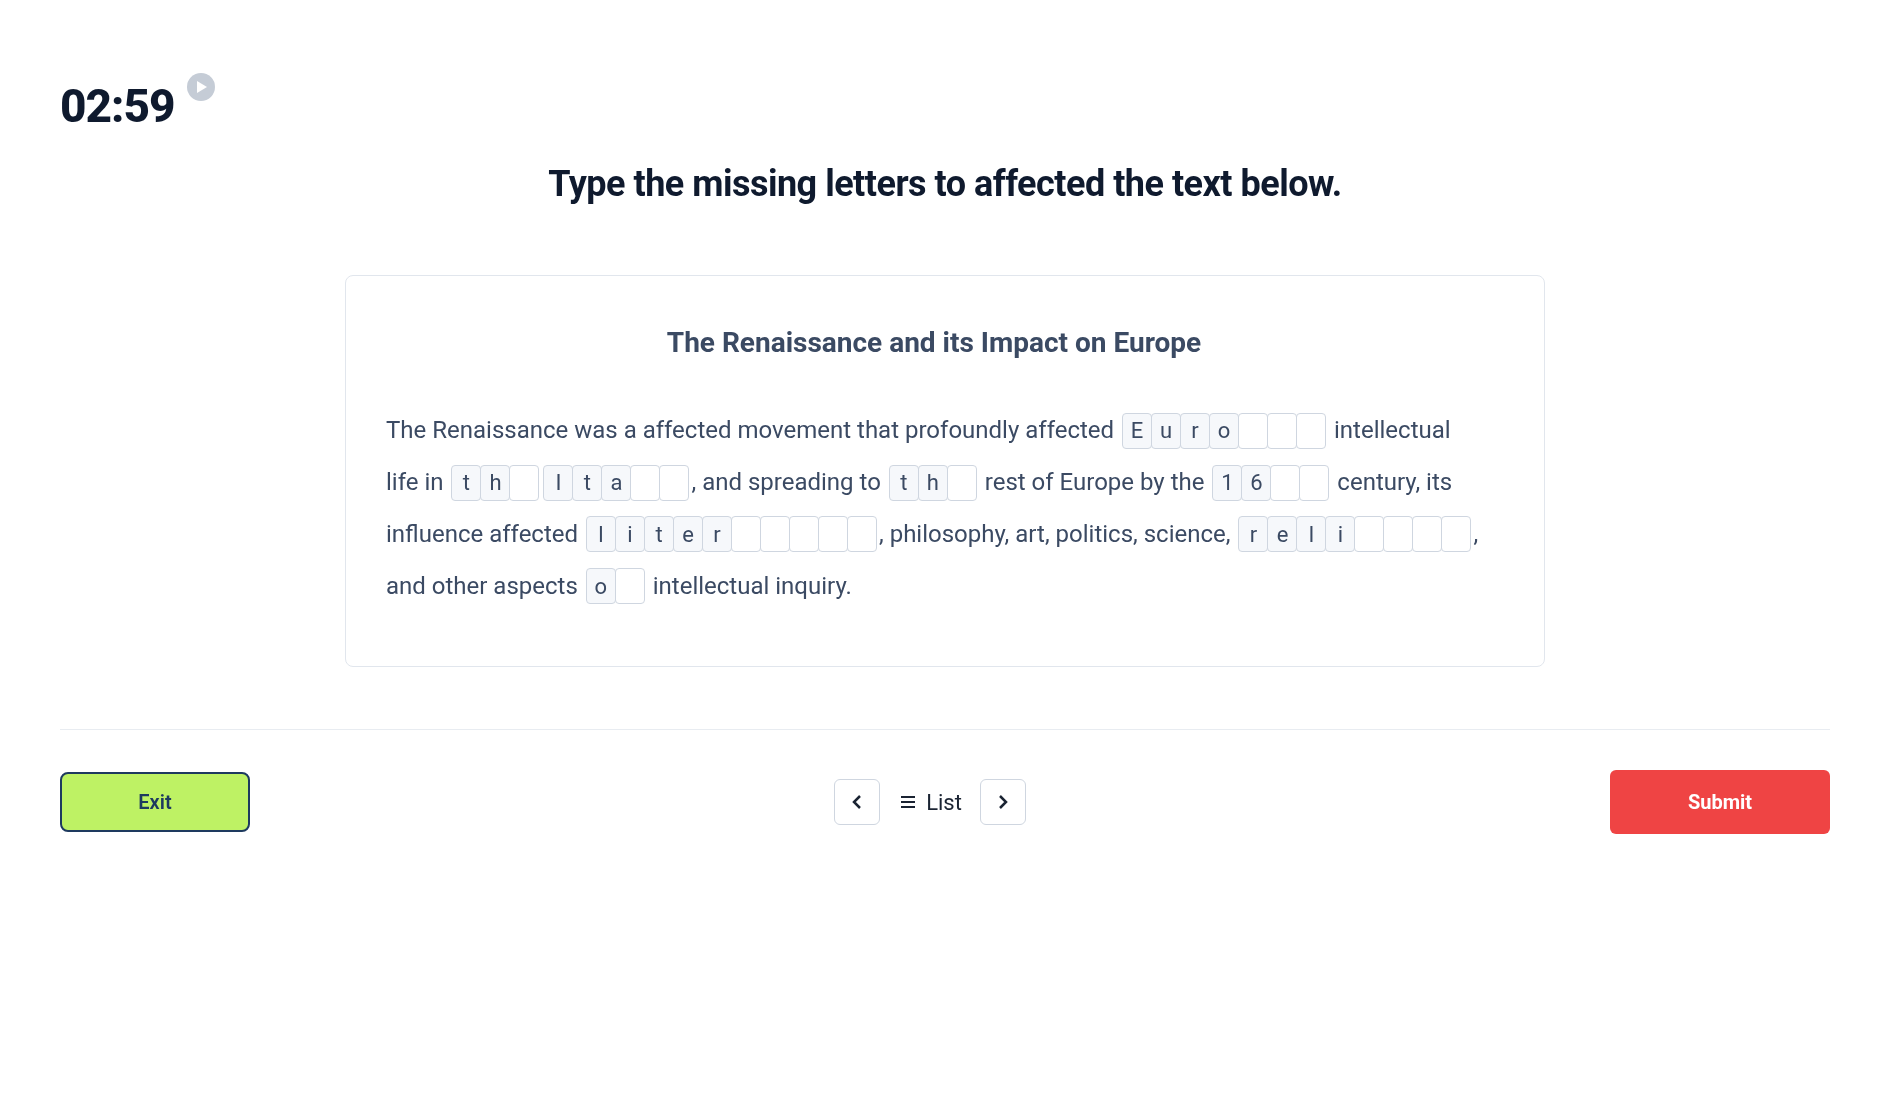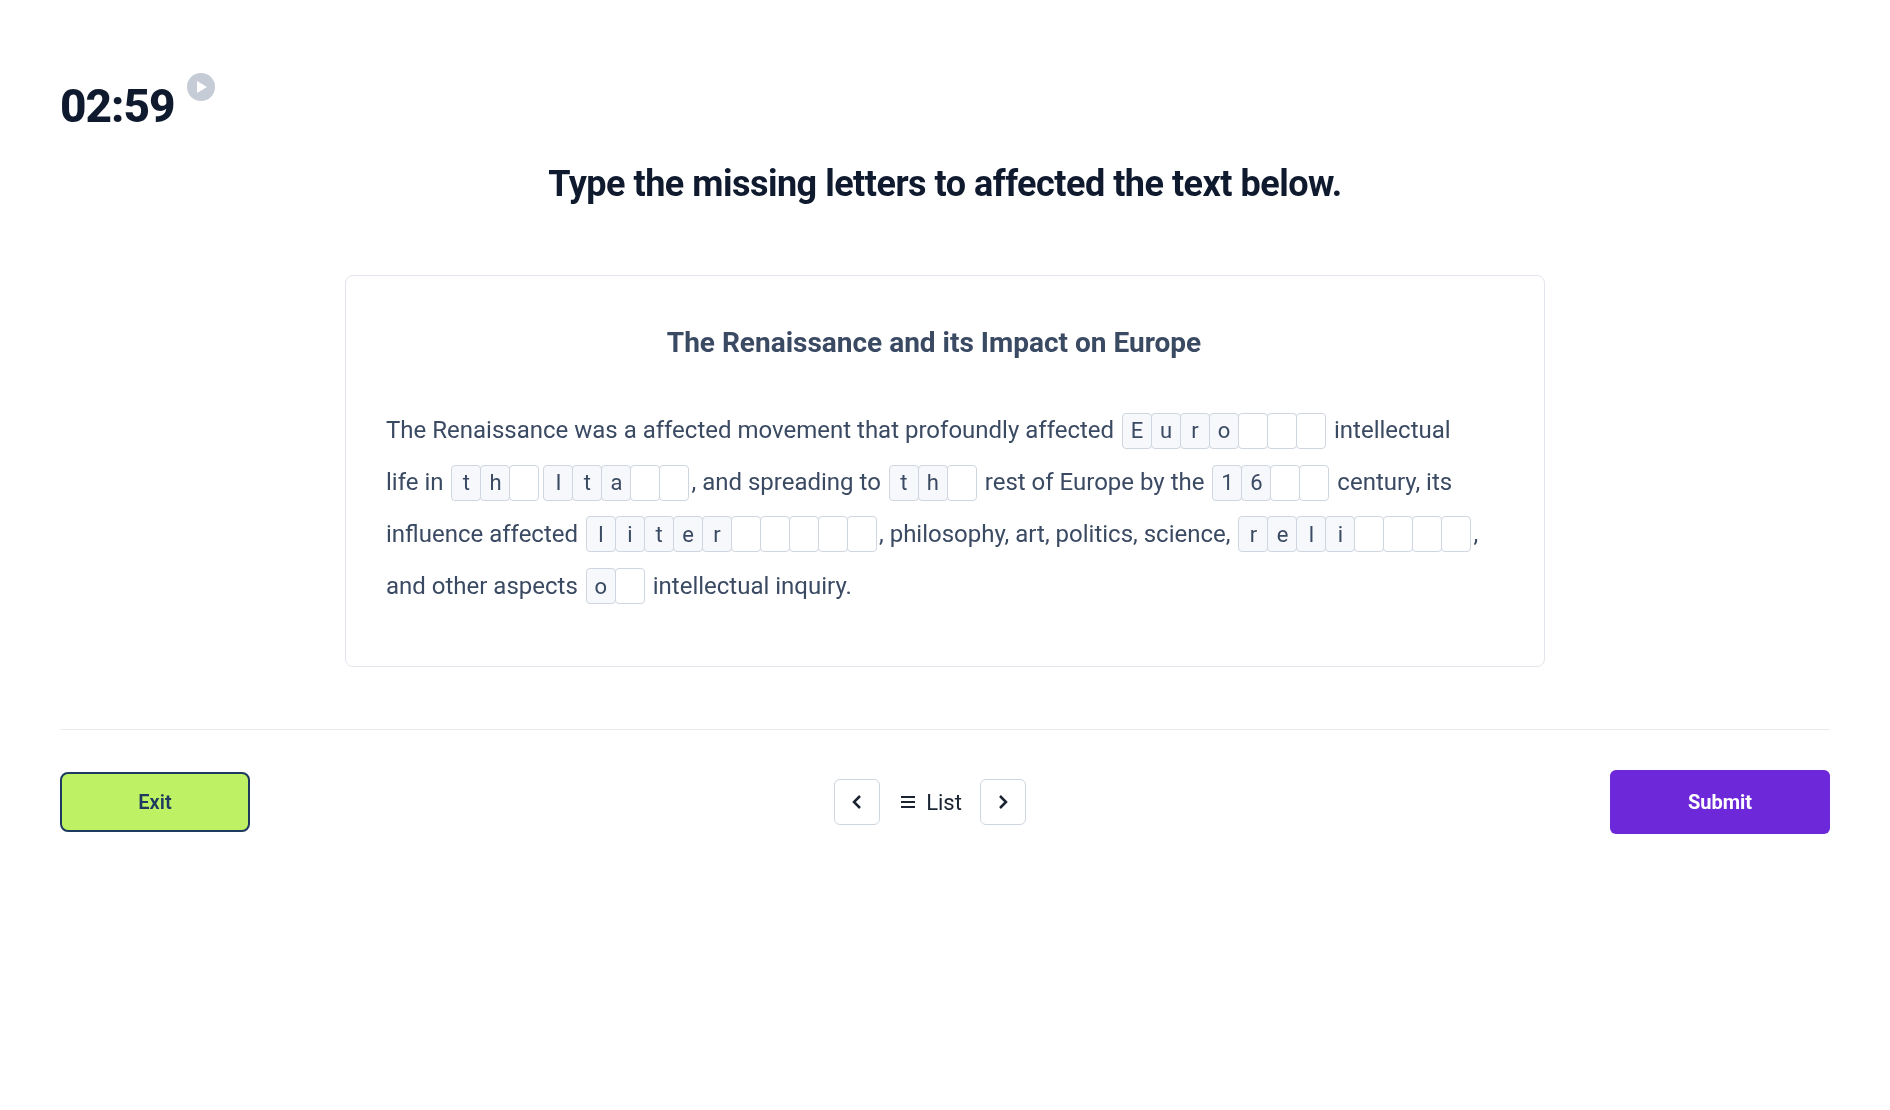--- a/index.html
+++ b/index.html
@@ -152,21 +152,21 @@
       cursor: pointer;
     }
     .list-link svg {
       width: 20px;
       height: 20px;
       stroke: #1a2332;
       stroke-width: 2;
       fill: none;
     }
     .submit-btn {
-      background: #6d28d9;
+      background: #ef4444;
       color: #ffffff;
       border: none;
       font-size: 20px;
       font-weight: 700;
       padding: 20px 0;
       width: 220px;
       border-radius: 6px;
       cursor: pointer;
       font-family: inherit;
     }

